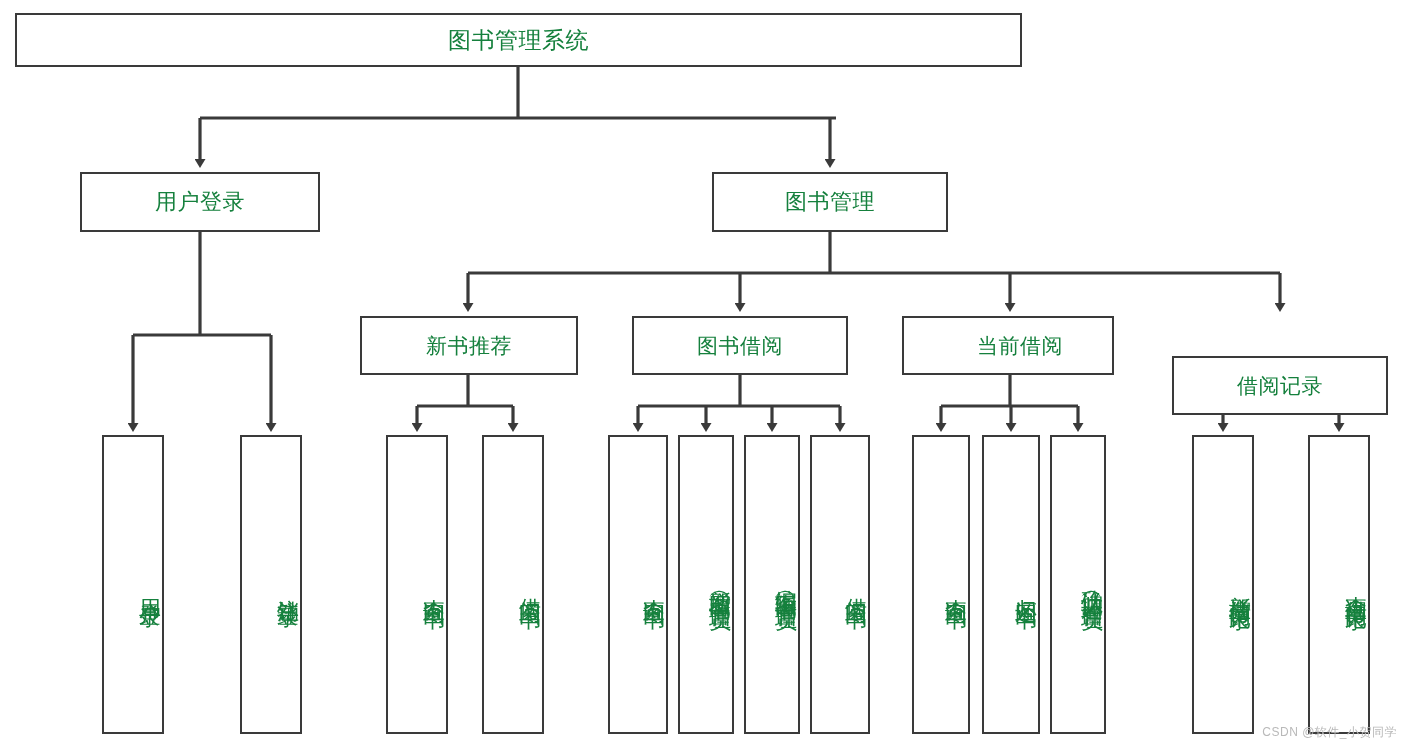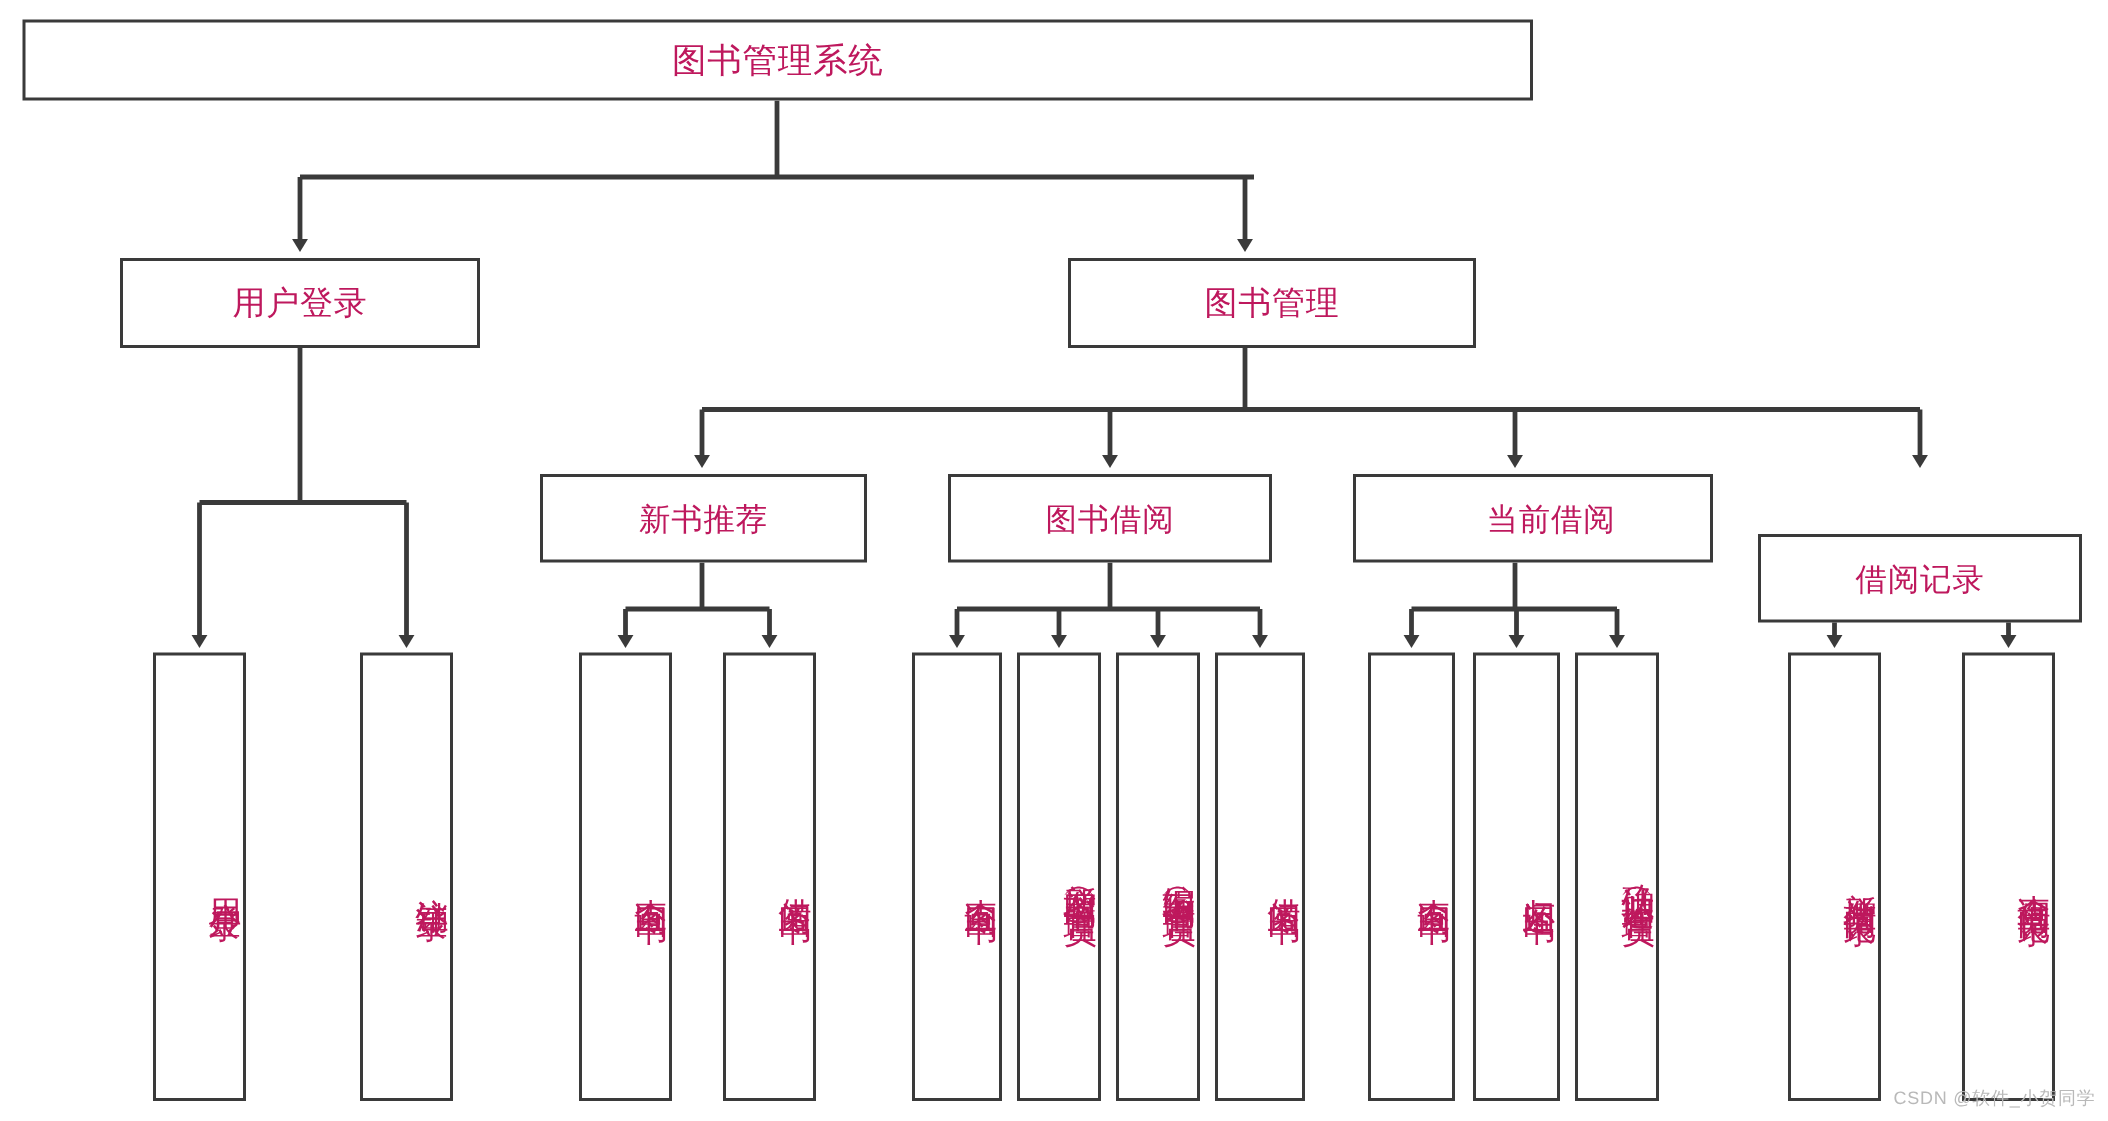--- a/index.html
+++ b/index.html
@@ -18,21 +18,21 @@
     overflow: hidden;
   }
   .node {
     position: absolute;
     box-sizing: border-box;
     border: 2.5px solid #3a3a3a;
     background: #ffffff;
     display: flex;
     align-items: center;
     justify-content: center;
-    color: #be185d;
+    color: #15803d;
     letter-spacing: 0.5px;
   }
   .node.root {
     font-size: 23px;
   }
   .node.level2 {
     font-size: 22px;
   }
   .node.level3 {
     font-size: 21px;
@@ -120,25 +120,25 @@
       <path d="M1280,375 L1280,406"></path>
       <path d="M1223,406 L1339,406"></path>
       <path d="M1223,406 L1223,424" marker-end="url(#arrow)"></path>
       <path d="M1339,406 L1339,424" marker-end="url(#arrow)"></path>
     </g>
   </svg>
 
   <div class="node root" style="left: 15px; top: 13px; width: 1007px; height: 54px;">图书管理系统</div>
 
   <div class="node level2" style="left: 80px; top: 172px; width: 240px; height: 60px;">用户登录</div>
-  <div class="node level2" style="left: 712px; top: 172px; width: 272px; height: 60px;">图书管理</div>
+  <div class="node level2" style="left: 712px; top: 172px; width: 236px; height: 60px;">图书管理</div>
 
   <div class="node level3" style="left: 632px; top: 316px; width: 216px; height: 59px;">图书借阅</div>
   <div class="node level3" style="left: 360px; top: 316px; width: 218px; height: 59px;">新书推荐</div>
-  <div class="node level3" style="left: 902px; top: 316px; width: 240px; height: 59px; padding-left: 24px;">当前借阅</div>
+  <div class="node level3" style="left: 902px; top: 316px; width: 212px; height: 59px; padding-left: 24px;">当前借阅</div>
   <div class="node level3" style="left: 1172px; top: 316px; width: 216px; height: 59px; margin-top: 40px;">借阅记录</div>
 
   <div class="node leaf" style="left: 102px; top: 435px; width: 62px; height: 299px;">用户登录</div>
   <div class="node leaf" style="left: 240px; top: 435px; width: 62px; height: 299px;">注销登录</div>
   <div class="node leaf" style="left: 386px; top: 435px; width: 62px; height: 299px;">查询图书</div>
   <div class="node leaf" style="left: 482px; top: 435px; width: 62px; height: 299px;">借阅图书</div>
   <div class="node leaf" style="left: 608px; top: 435px; width: 60px; height: 299px;">查询图书</div>
   <div class="node leaf tall-text" style="left: 678px; top: 435px; width: 56px; height: 299px;">新增图书（管理员）</div>
   <div class="node leaf tall-text" style="left: 744px; top: 435px; width: 56px; height: 299px;">编辑图书（管理员）</div>
   <div class="node leaf" style="left: 810px; top: 435px; width: 60px; height: 299px;">借阅图书</div>

